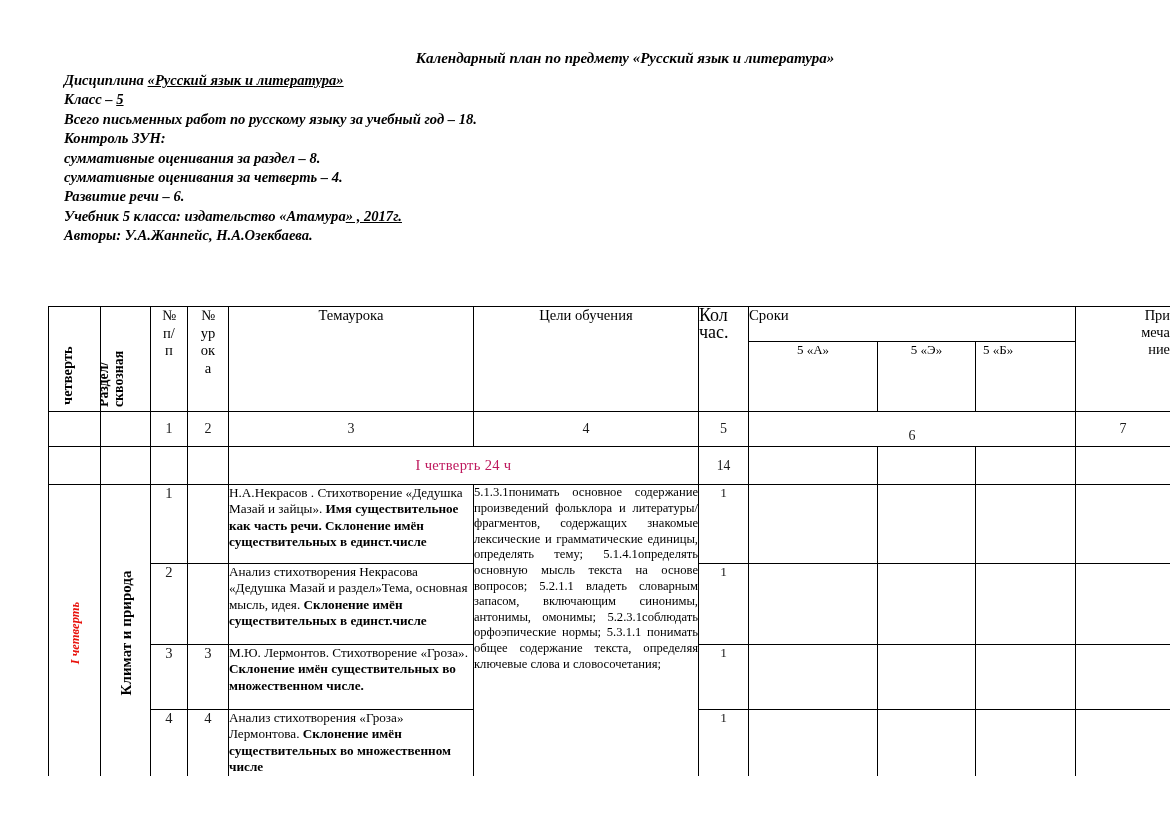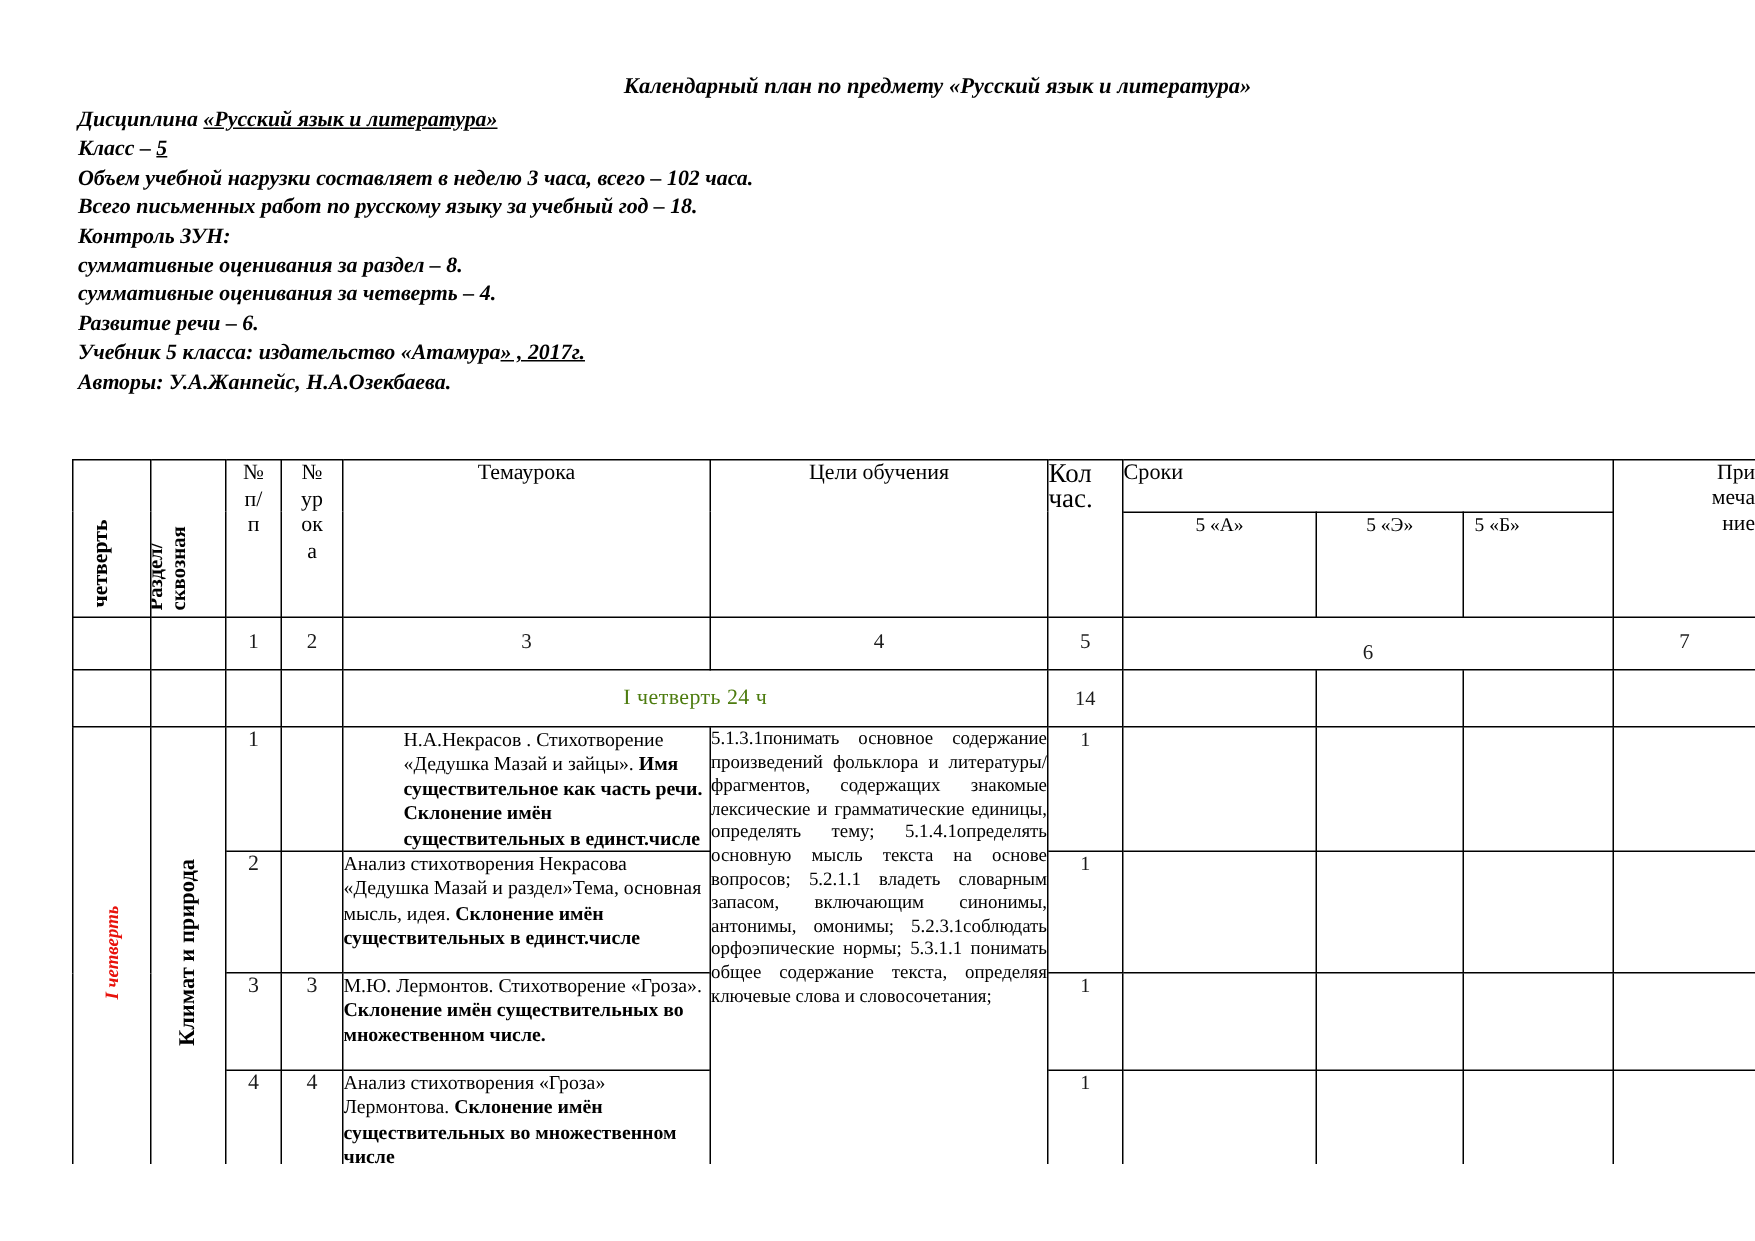--- a/index.html
+++ b/index.html
@@ -25,21 +25,21 @@
     text-align: center;
     font-weight: bold;
     font-style: italic;
     font-size: 15px;
     letter-spacing: 0px;
     margin-left: 40px;
   }
   .meta-block {
     position: absolute;
     top: 71px;
-    left: 52px;
+    left: 64px;
     width: 700px;
   }
   .meta-line {
     font-weight: bold;
     font-style: italic;
     font-size: 14.6px;
     line-height: 19.4px;
     white-space: nowrap;
   }
   .u { text-decoration: underline; }
@@ -168,21 +168,21 @@
   }
   .numrow .n-merged {
     text-align: center;
     vertical-align: bottom;
     padding-bottom: 2px;
   }
 
   
   .qrow td { height: 37px; vertical-align: middle; }
   .qbanner {
-    color: #4d7c0f;
+    color: #be185d;
     font-weight: bold;
     font-size: 14.6px;
     text-align: center;
     letter-spacing: 0.3px;
     margin-top: 39px;
   }
   .qhours {
     text-align: center;
     font-size: 13.6px;
     color: #1b1b1b;
@@ -243,21 +243,20 @@
   }
 </style>
 </head>
 <body>
 
 <div class="doc-title">Календарный план по предмету «Русский язык и литература»</div>
 
 <div class="meta-block">
   <div class="meta-line"><span>Дисциплина </span><span class="u">«Русский язык и литература»</span></div>
   <div class="meta-line"><span>Класс – </span><span class="u">5</span></div>
-  <div class="meta-line">Объем учебной нагрузки составляет в неделю 3 часа, всего – 102 часа.</div>
   <div class="meta-line">Всего письменных работ по русскому языку за учебный год – 18.</div>
   <div class="meta-line">Контроль ЗУН:</div>
   <div class="meta-line">суммативные оценивания за раздел – 8.</div>
   <div class="meta-line">суммативные оценивания за четверть – 4.</div>
   <div class="meta-line">Развитие речи – 6.</div>
   <div class="meta-line"><span>Учебник 5 класса: издательство «Атамура</span><span class="u">» , 2017г.</span></div>
   <div class="meta-line">Авторы: У.А.Жанпейс, Н.А.Озекбаева.</div>
 </div>
 
 <table class="plan-table">
@@ -341,21 +340,21 @@
 
   <tr>
     <td class="side-vert" rowspan="4">
       <span class="vin red">I  четверть</span>
     </td>
     <td class="side-vert" rowspan="4">
       <span class="vin">Климат и природа</span>
     </td>
     <td class="num-cell">1</td>
     <td class="num-cell"></td>
-    <td class="tema-cell" style="height:78px;padding-left:40px;">
+    <td class="tema-cell" style="height:78px;">
       <span>Н.А.Некрасов . Стихотворение «Дедушка Мазай и зайцы».</span>
       <b>Имя существительное как часть речи. Склонение имён существительных в единст.числе</b>
     </td>
     <td class="celi-cell" rowspan="4">
       <span>5.1.3.1понимать основное содержание произведений фольклора и литературы/фрагментов, содержащих знакомые лексические и грамматические единицы, определять тему;</span>
       <span>5.1.4.1определять основную мысль текста на основе вопросов;</span>
       <span>5.2.1.1 владеть словарным запасом, включающим синонимы, антонимы, омонимы;</span>
       <span>5.2.3.1соблюдать орфоэпические нормы;</span>
       <span>5.3.1.1 понимать общее содержание текста, определяя ключевые слова и словосочетания;</span>
     </td>

